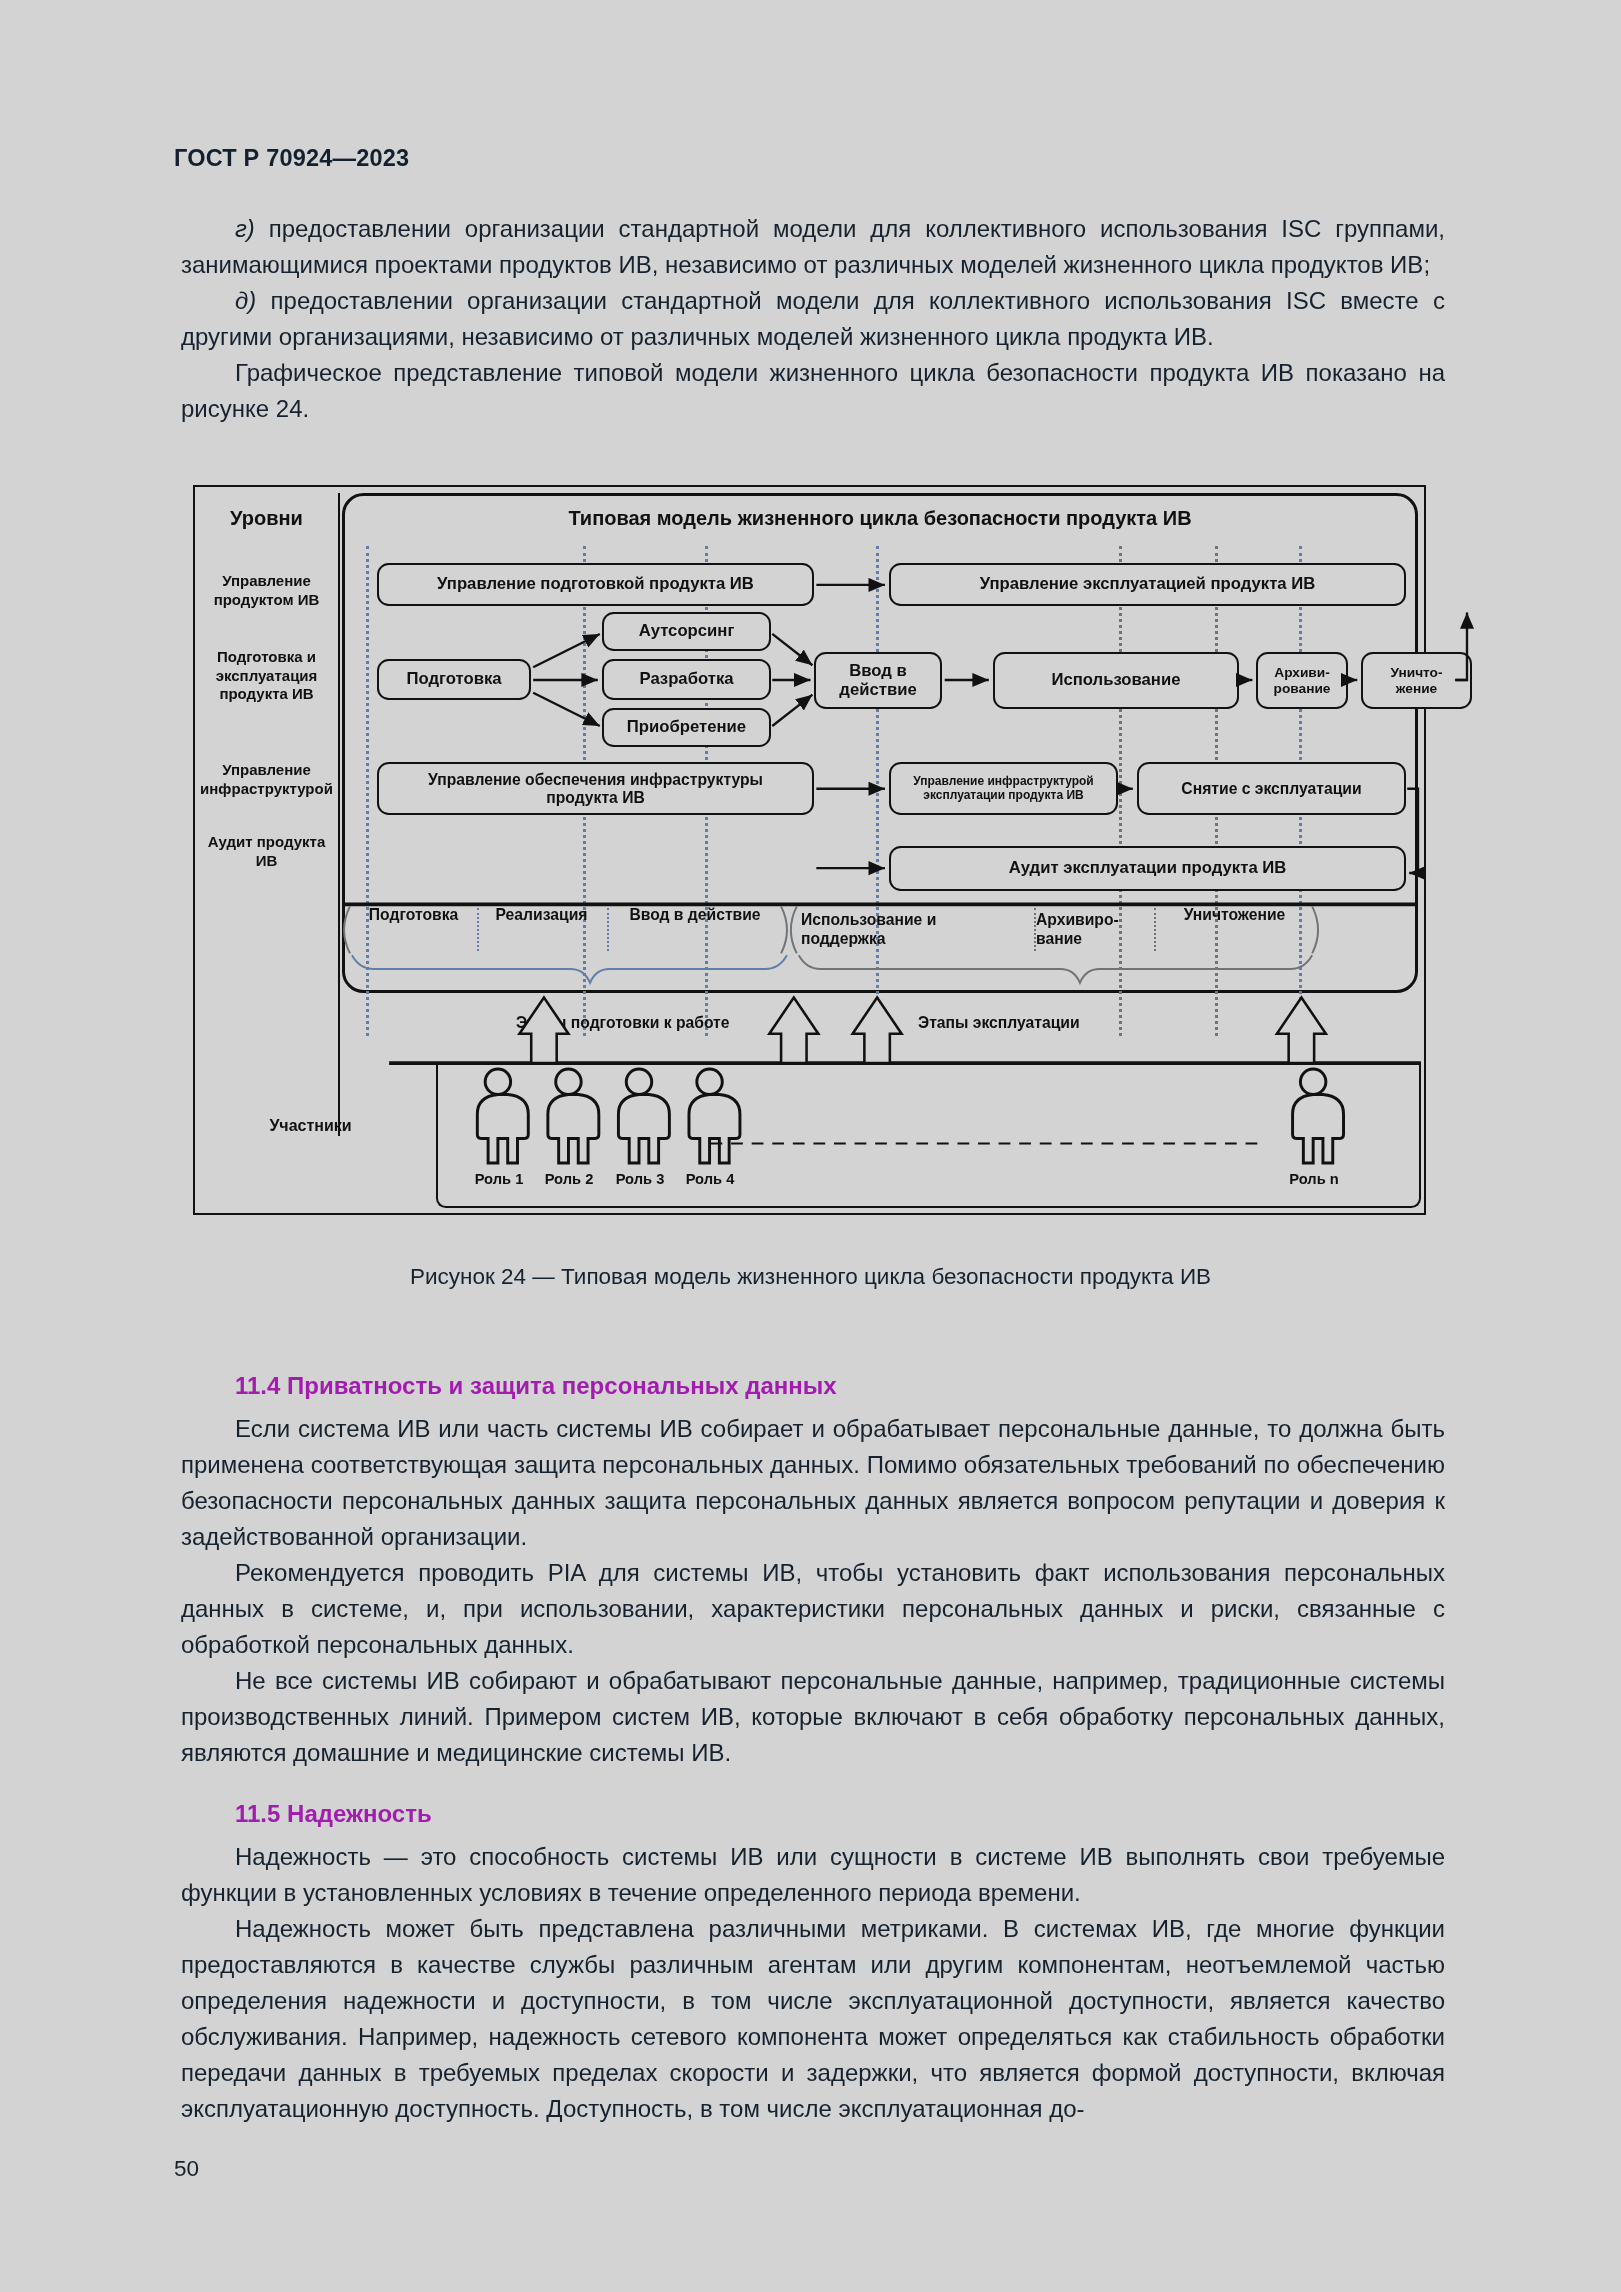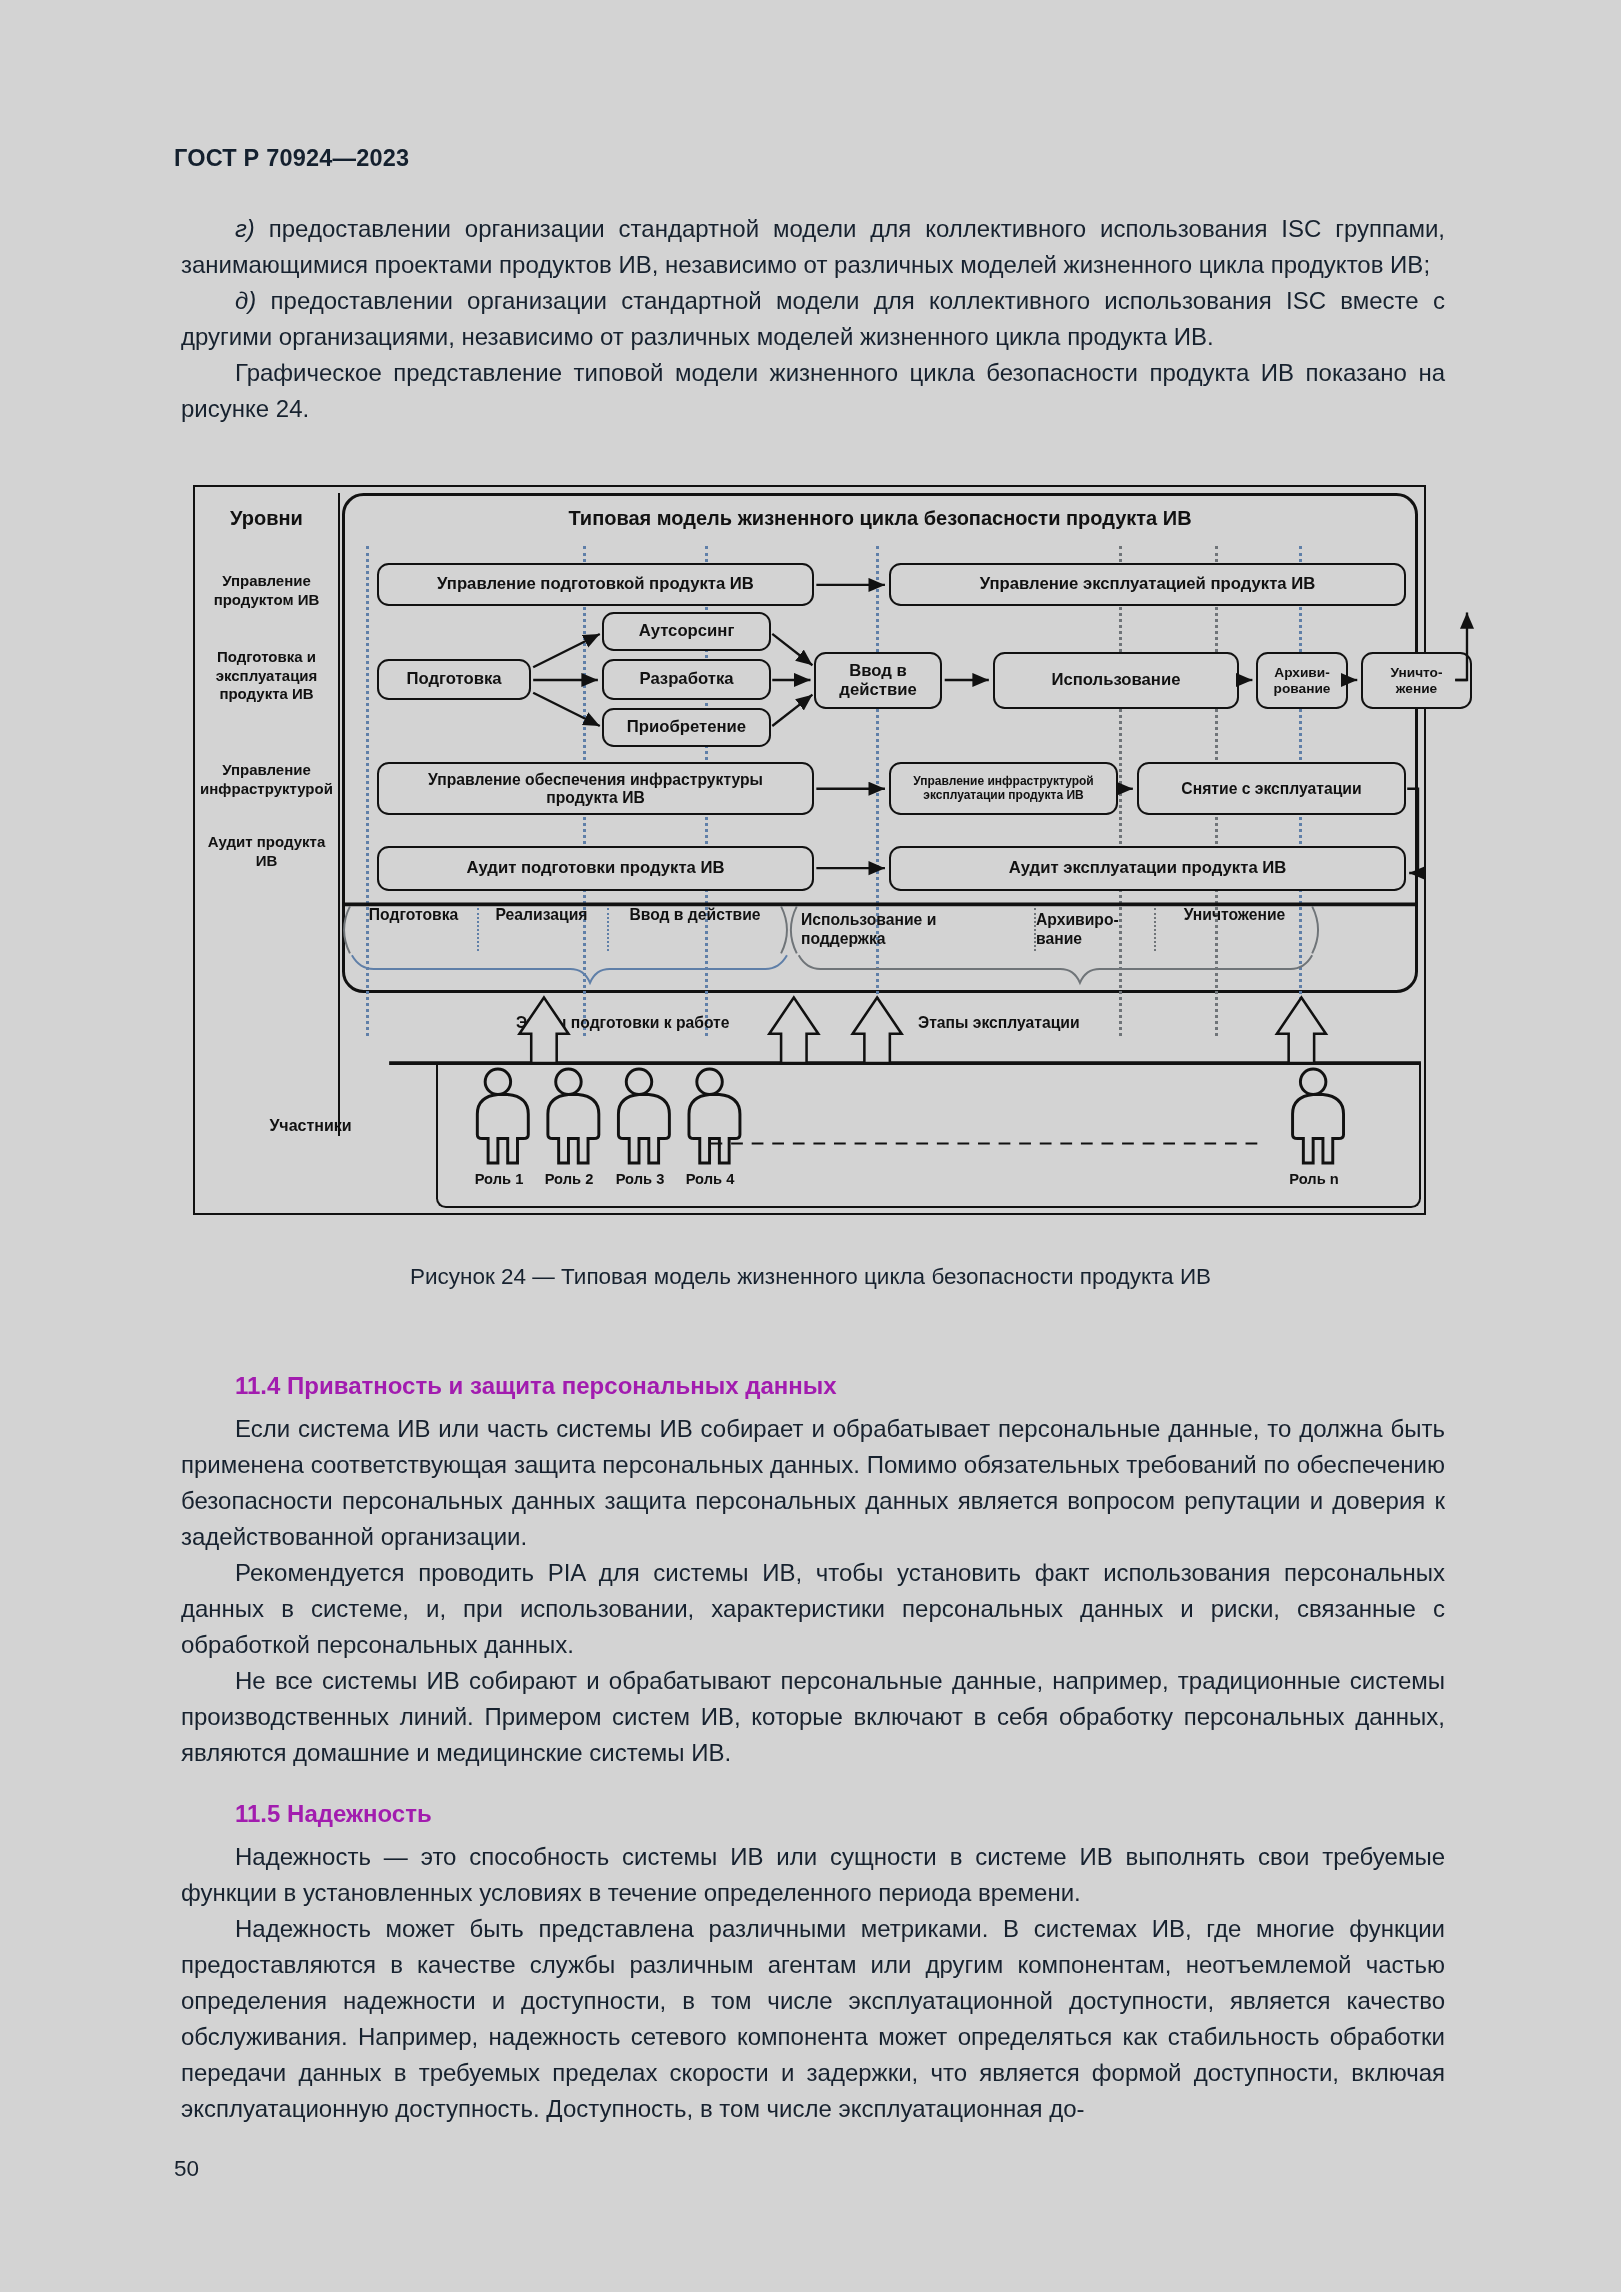--- a/index.html
+++ b/index.html
@@ -221,21 +221,20 @@
     <div class="rbox f16" style="left:184px;top:277px;width:437px;height:53px;flex-direction:column;">
       <span>Управление обеспечения инфраструктуры</span>
       <span>продукта ИВ</span>
     </div>
     <div class="rbox f13" style="left:696px;top:277px;width:229px;height:53px;flex-direction:column;">
       <span>Управление инфраструктурой</span>
       <span>эксплуатации продукта ИВ</span>
     </div>
     <div class="rbox f16" style="left:944px;top:277px;width:269px;height:53px;">Снятие с эксплуатации</div>
 
-    <div class="rbox f17" style="left:184px;top:361px;width:437px;height:45px;">Аудит подготовки продукта ИВ</div>
     <div class="rbox f17" style="left:696px;top:361px;width:517px;height:45px;">Аудит эксплуатации продукта ИВ</div>
 
     <div class="phase" style="left:157px;top:421px;width:127px;height:47px;">Подготовка</div>
     <div class="phase" style="left:286px;top:421px;width:125px;height:47px;">Реализация</div>
     <div class="phase" style="left:416px;top:421px;width:172px;height:47px;">Ввод в действие</div>
     <div class="phase" style="left:608px;top:421px;width:225px;height:47px;flex-direction:column;">
       <span>Использование и</span>
       <span>поддержка</span>
     </div>
     <div class="phase" style="left:843px;top:421px;width:113px;height:47px;flex-direction:column;">

